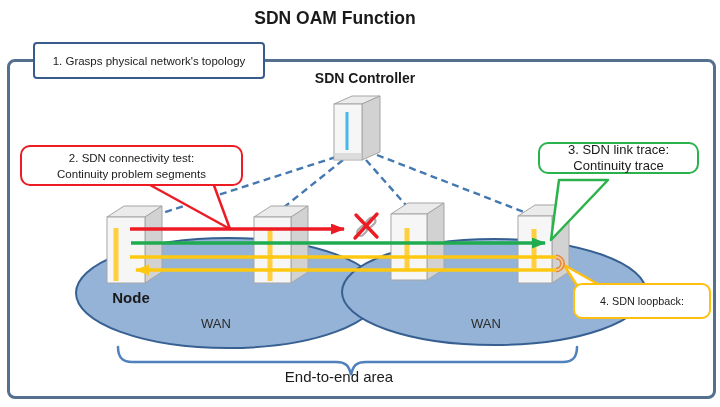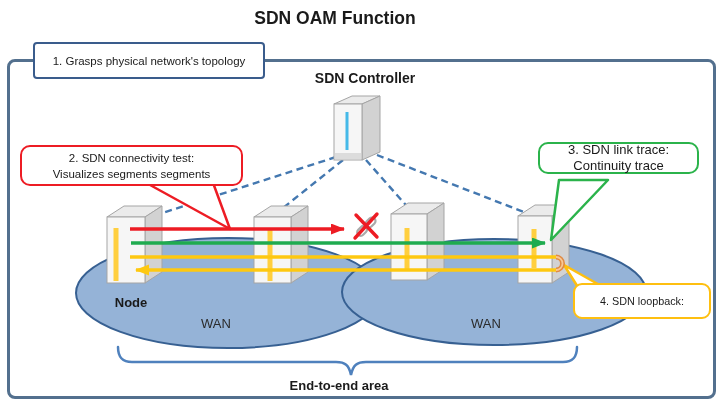--- a/index.html
+++ b/index.html
@@ -18,24 +18,24 @@
   .callout-box{
     background:#ffffff;display:flex;flex-direction:column;justify-content:center;
     align-items:center;box-sizing:border-box;z-index:2;
   }
   #step1-box{left:33px;top:42px;width:232px;height:37px;border:2.5px solid #3a5c8c;border-radius:4px;font-size:11.5px;}
   #step2-box{left:20px;top:145px;width:223px;height:41px;border:2.5px solid #ed1c24;border-radius:10px;font-size:11.5px;line-height:16px;}
   #step3-box{left:538px;top:142px;width:161px;height:32px;border:2.5px solid #2bb34b;border-radius:10px;font-size:13px;line-height:16px;}
   #step4-box{left:573px;top:283px;width:138px;height:36px;border:2.5px solid #febf10;border-radius:9px;font-size:10.8px;line-height:14px;}
   #main-title{left:0;top:8px;width:670px;font-size:17.5px;font-weight:bold;}
   #controller-label{left:300px;top:70px;width:130px;font-size:14px;font-weight:bold;}
-  #node-label{left:99px;top:295px;width:64px;font-size:13px;font-weight:bold;}
+  #node-label{left:99px;top:289px;width:64px;font-size:15px;font-weight:bold;}
   #wan-left-label{left:181px;top:316px;width:70px;font-size:13px;color:#2b2b2b;}
   #wan-right-label{left:451px;top:316px;width:70px;font-size:13px;color:#2b2b2b;}
-  #end-to-end-label{left:239px;top:378px;width:200px;font-size:13px;font-weight:bold;}
+  #end-to-end-label{left:239px;top:368px;width:200px;font-size:15px;font-weight:normal;}
 </style>
 </head>
 <body>
 
 <div id="stage">
 
   <div id="outer-frame" class="abs"></div>
 
   <svg id="diagram-svg" class="abs" width="720" height="407" viewBox="0 0 720 407">
     <defs>
@@ -120,21 +120,21 @@
   <div id="main-title" class="abs txt ctext">SDN OAM Function</div>
 
   <div id="step1-box" class="abs callout-box">
     <div>1. Grasps physical network's topology</div>
   </div>
 
   <div id="controller-label" class="abs txt ctext">SDN Controller</div>
 
   <div id="step2-box" class="abs callout-box">
     <div>2. SDN connectivity test:</div>
-    <div>Visualizes segments segments</div>
+    <div>Continuity problem segments</div>
   </div>
 
   <div id="step3-box" class="abs callout-box">
     <div>3. SDN link trace:</div>
     <div>Continuity trace</div>
   </div>
 
   <div id="step4-box" class="abs callout-box">
     <div>4. SDN loopback:</div>
   </div>

